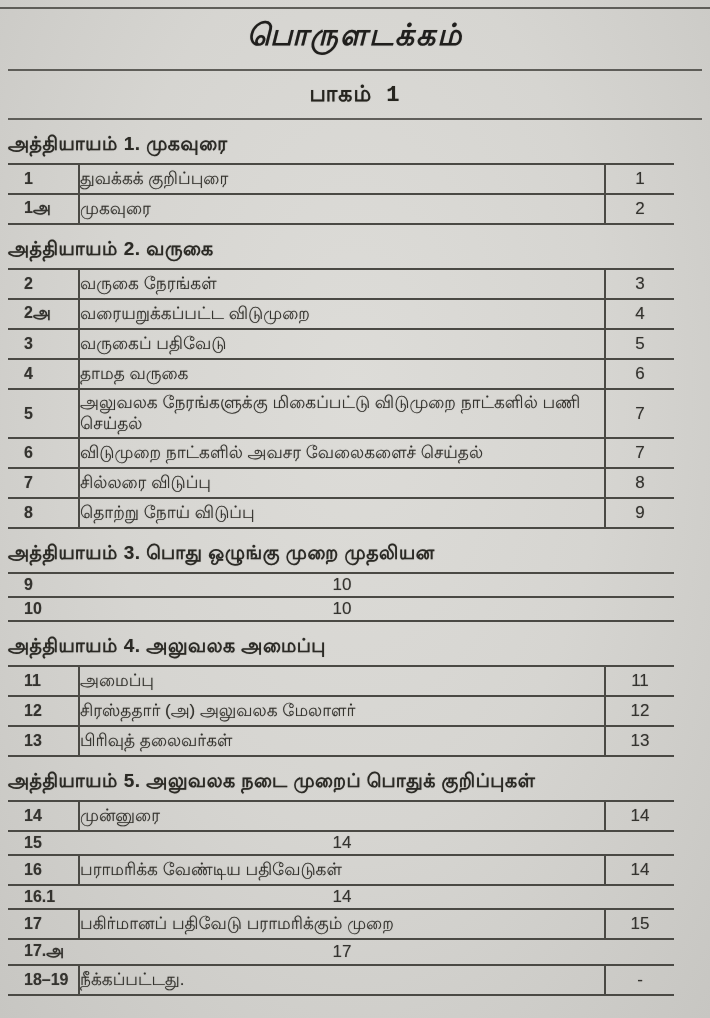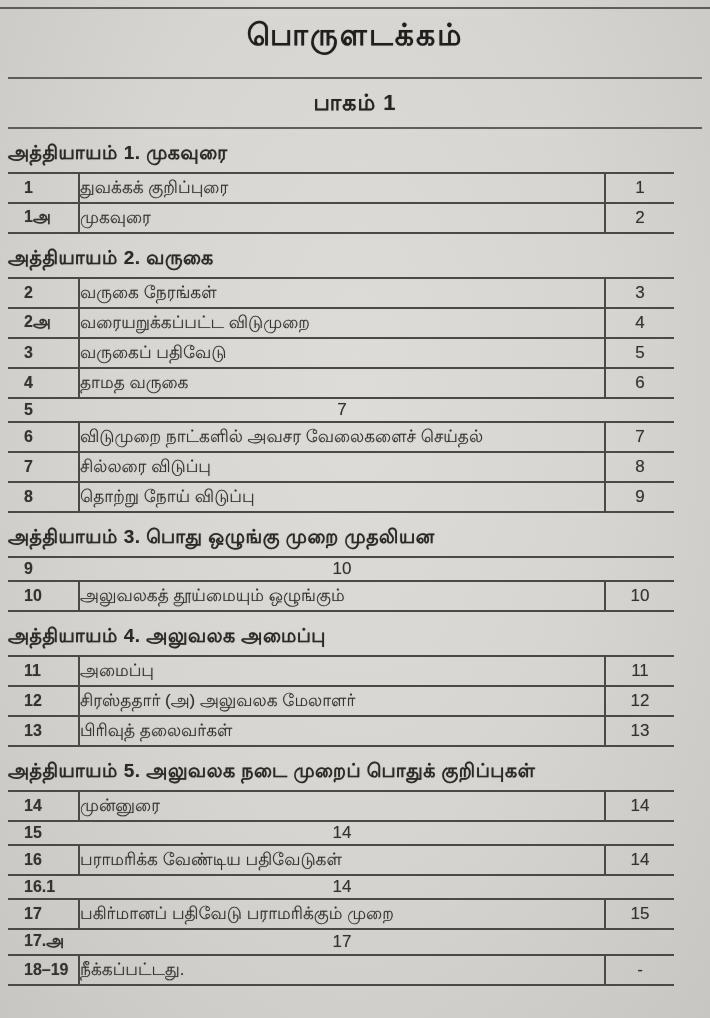--- a/index.html
+++ b/index.html
@@ -22,30 +22,32 @@
     border-top: 2px solid #4a4944;
     margin: 0 8px;
     opacity: 0.85;
   }
   .rule.top { margin-top: 7px; margin-left: 0; margin-right: 0; }
   .toc-title {
     font-size: 30px;
     font-weight: bold;
     text-align: center;
     letter-spacing: 2px;
-    margin: 9px 0 21px 0;
+    margin: 9px 0 13px 0;
     color: #201f1d;
+    font-style: italic;
   }
   .part-title {
     font-size: 22px;
     font-weight: bold;
     text-align: center;
     letter-spacing: 1px;
     margin: 11px 0 9px 0;
     color: #26251f;
+    font-family: Liberation Mono, monospace;
   }
   .chapter-heading {
     font-size: 19px;
     font-weight: bold;
     letter-spacing: 0.5px;
     margin: 13px 8px 6px 8px;
     color: #2b2a25;
   }
   .toc-table {
     margin: 0 36px 0 8px;
@@ -130,20 +132,21 @@
   </div>
 
   <div class="row">
     <div class="cell-num">4</div>
     <div class="cell-text">தாமத வருகை</div>
     <div class="cell-page">6</div>
   </div>
 
   <div class="row">
     <div class="cell-num">5</div>
+    <div class="cell-text">அலுவலக நேரங்களுக்கு மிகைப்பட்டு விடுமுறை நாட்களில் பணி செய்தல்</div>
     <div class="cell-page">7</div>
   </div>
 
   <div class="row">
     <div class="cell-num">6</div>
     <div class="cell-text">விடுமுறை நாட்களில் அவசர வேலைகளைச் செய்தல்</div>
     <div class="cell-page">7</div>
   </div>
 
   <div class="row">
@@ -163,21 +166,20 @@
   <section>
     <div class="chapter-heading">அத்தியாயம் 3. பொது ஒழுங்கு முறை முதலியன</div>
     <div class="toc-table">
   <div class="row">
     <div class="cell-num">9</div>
     <div class="cell-page">10</div>
   </div>
 
   <div class="row">
     <div class="cell-num">10</div>
-    <div class="cell-text">அலுவலகத் தூய்மையும் ஒழுங்கும்</div>
     <div class="cell-page">10</div>
   </div>
 </div>
   </section>
 
   <section>
     <div class="chapter-heading">அத்தியாயம் 4. அலுவலக அமைப்பு</div>
     <div class="toc-table">
   <div class="row">
     <div class="cell-num">11</div>

